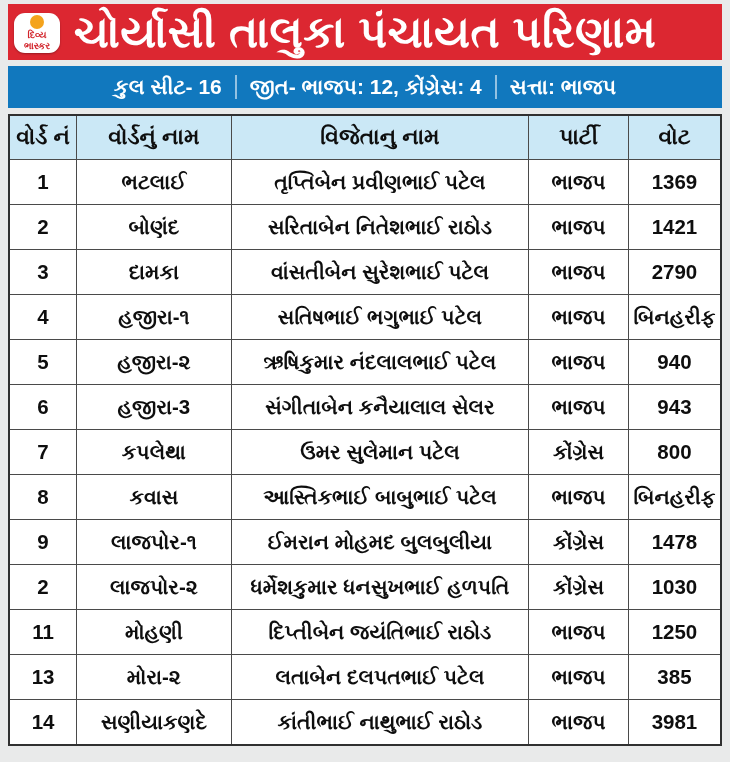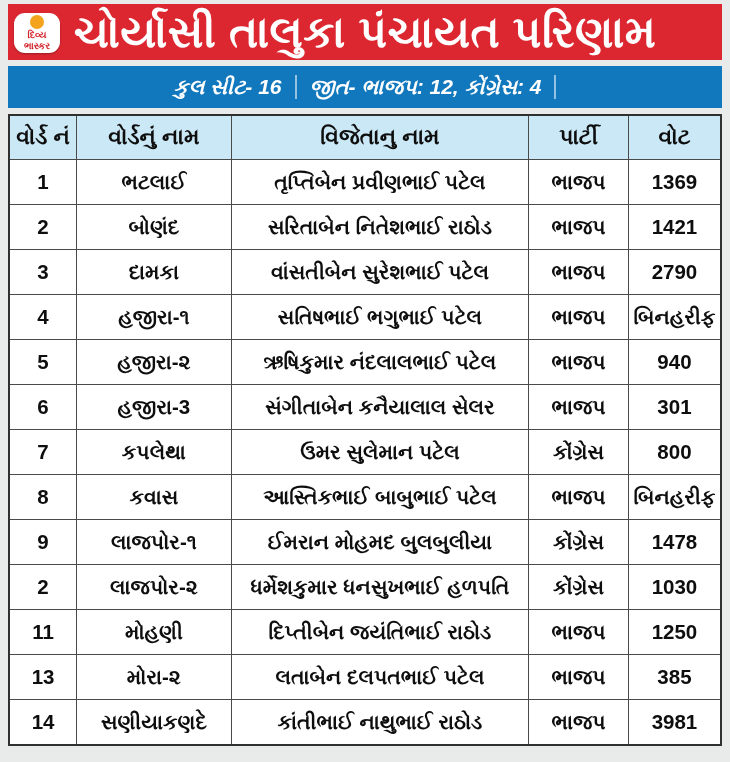--- a/index.html
+++ b/index.html
@@ -42,21 +42,20 @@
   }
   
   .blue-bar {
     position:absolute; left:8px; top:66px;
     width:714px; height:42px;
     background:#1178be;
     display:flex; align-items:center; justify-content:center;
     gap:13px;
     color:#ffffff; font-weight:bold; font-size:21px;
     white-space:nowrap;
-    font-style:italic;
   }
   .sep {
     width:2px; height:24px;
     background:rgba(255,255,255,.55);
   }
   
   table.results {
     position:absolute; left:8px; top:114px;
     width:714px; height:632px;
     border-collapse:collapse;
@@ -92,20 +91,21 @@
       <span class="logo-line">ભાસ્કર</span>
     </div>
     <div class="title">ચોર્યાસી તાલુકા પંચાયત પરિણામ</div>
   </div>
 
   <div class="blue-bar">
     <span>કુલ સીટ- 16</span>
     <span class="sep"></span>
     <span>જીત- ભાજપ: 12, કોંગ્રેસ: 4</span>
     <span class="sep"></span>
+    <span>સત્તા: ભાજપ</span>
   </div>
 
   <table class="results">
     <colgroup>
       <col style="width:9.5%">
       <col style="width:21.7%">
       <col style="width:41.8%">
       <col style="width:14%">
       <col style="width:13%">
     </colgroup>
@@ -152,21 +152,21 @@
         <td>હજીરા-૨</td>
         <td>ઋષિકુમાર નંદલાલભાઈ પટેલ</td>
         <td>ભાજપ</td>
         <td>940</td>
       </tr>
       <tr>
         <td>6</td>
         <td>હજીરા-3</td>
         <td>સંગીતાબેન કનૈયાલાલ સેલર</td>
         <td>ભાજપ</td>
-        <td>301</td>
+        <td>943</td>
       </tr>
       <tr>
         <td>7</td>
         <td>કપલેથા</td>
         <td>ઉમર સુલેમાન પટેલ</td>
         <td>કોંગ્રેસ</td>
         <td>800</td>
       </tr>
       <tr>
         <td>8</td>

